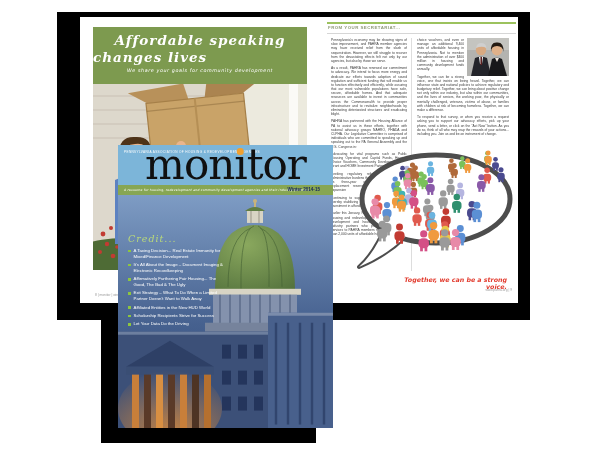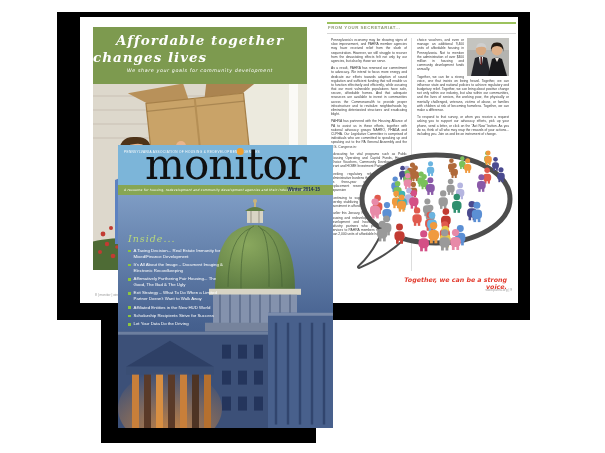--- a/index.html
+++ b/index.html
@@ -65,21 +65,21 @@
 
 <div class="canvas">
 
   <div class="abs spread-shadow"></div>
   <div class="abs cover-shadow"></div>
 
   <div class="abs spread">
 
     <div class="abs back-page">
       <div class="abs banner">
-        <div class="abs banner-t1">Affordable together</div>
+        <div class="abs banner-t1">Affordable speaking</div>
         <div class="abs banner-t2">changes lives</div>
         <div class="abs banner-sub">We share your goals for community development</div>
       </div>
       <svg class="abs back-photo" viewBox="0 0 214 186" preserveAspectRatio="none">
         <rect width="214" height="186" fill="#ddd8cc"></rect>
         <g stroke="#cfc9bc" stroke-width="1.4">
           <line x1="0" y1="12" x2="214" y2="12"></line>
             <line x1="0" y1="26" x2="214" y2="26"></line>
             <line x1="0" y1="40" x2="214" y2="40"></line>
             <line x1="0" y1="54" x2="214" y2="54"></line>
@@ -631,21 +631,21 @@
               <rect x="50" y="180" width="7" height="54" fill="#5a3a28"></rect>
             <rect x="62" y="180" width="7" height="54" fill="#c87f3a"></rect>
               <rect x="74" y="180" width="7" height="54" fill="#4e3424"></rect>
             <rect x="86" y="180" width="7" height="54" fill="#b5702f"></rect>
           </g>
         </g>
       </g>
     </svg>
 
     <div class="abs inside">
-      <div class="inside-title">Inside...</div>
+      <div class="inside-title">Credit...</div>
       <ul>
         <li>A Taxing Decision... Real Estate Immunity for Mixed/Finance Development</li>
         <li>It's All About the Image – Document Imaging &amp; Electronic Recordkeeping</li>
         <li>Affirmatively Furthering Fair Housing... The Good, The Bad &amp; The Ugly</li>
         <li>Exit Strategy – What To Do When a Limited Partner Doesn't Want to Walk Away</li>
         <li>Affiliated Entities in the New HUD World</li>
         <li>Scholarship Recipients Strive for Success</li>
         <li>Let Your Data Do the Driving</li>
       </ul>
     </div>

